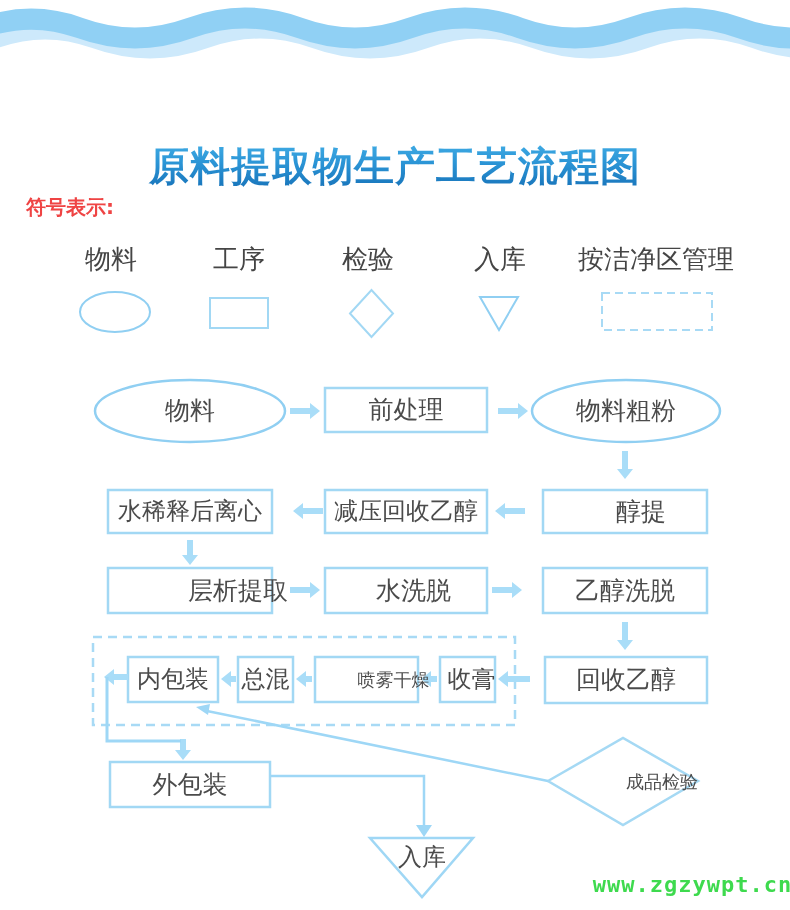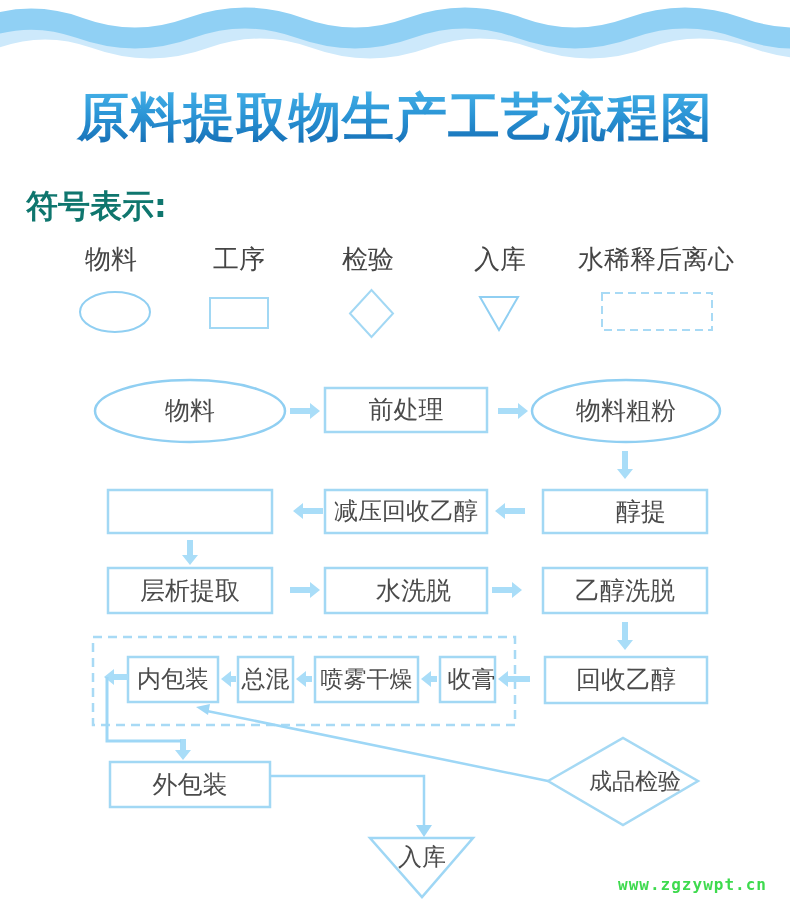--- a/index.html
+++ b/index.html
@@ -1,29 +1,29 @@
 <!DOCTYPE html>
 <html><head>
 <meta charset="utf-8">
 <style>
   html,body{margin:0;padding:0;background:#ffffff;}
   .page{position:relative;width:790px;height:910px;background:#ffffff;overflow:hidden;
         font-family:"DejaVu Sans","Liberation Sans",sans-serif;color:#4b4b4b;}
   .layer{position:absolute;left:0;top:0;}
   .lbl{position:absolute;display:flex;align-items:center;justify-content:center;
        text-align:center;color:#4b4b4b;line-height:1.1;white-space:nowrap;}
-  .title{font-size:52px;font-weight:bold;letter-spacing:1px;
+  .title{font-size:40px;font-weight:bold;letter-spacing:1px;
          background:linear-gradient(180deg,#49b5ea 0%,#2b95d6 45%,#1168b0 100%);
-         -webkit-background-clip:text;background-clip:text;color:transparent;}
-  .legend-heading{font-size:32px;font-weight:bold;color:#0f766e;justify-content:flex-start;}
+         -webkit-background-clip:text;background-clip:text;color:transparent;margin-top:48px;}
+  .legend-heading{font-size:20px;font-weight:bold;color:#ef4444;justify-content:flex-start;}
   .legend-label{font-size:26px;color:#454545;}
   .node{font-size:25px;}
-  .f24{font-size:24px;} .f23{font-size:23px;}
+  .f24{font-size:24px;} .f23{font-size:18px;padding-left:27px;}
   .watermark{font-family:"DejaVu Sans Mono","Liberation Mono",monospace;
-             font-size:16px;font-weight:bold;color:#3eda4e;letter-spacing:1px;}
+             font-size:22px;font-weight:bold;color:#3eda4e;letter-spacing:1px;}
 </style>
 </head>
 <body>
 
 <div class="page">
 
   <svg class="layer" width="790" height="910" viewBox="0 0 790 910">
 
     <g>
       <path d="M-15,42 Q40,18 95,38 T205,38 T315,38 T425,38 T535,38 T645,38 T755,38 T865,38" fill="none" stroke="#cde9fb" stroke-width="21"></path>
@@ -94,30 +94,31 @@
   </svg>
 
   <div class="lbl title" style="left:0;top:86px;width:790px;height:64px;">原料提取物生产工艺流程图</div>
 
   <div class="lbl legend-heading" style="left:26px;top:188px;width:260px;height:38px;">符号表示:</div>
 
   <div class="lbl legend-label" style="left:71px;top:243px;width:80px;height:32px;">物料</div>
   <div class="lbl legend-label" style="left:199px;top:243px;width:80px;height:32px;">工序</div>
   <div class="lbl legend-label" style="left:328px;top:243px;width:80px;height:32px;">检验</div>
   <div class="lbl legend-label" style="left:460px;top:243px;width:80px;height:32px;">入库</div>
-  <div class="lbl legend-label" style="left:566px;top:243px;width:180px;height:32px;">水稀释后离心</div>
+  <div class="lbl legend-label" style="left:566px;top:243px;width:180px;height:32px;">按洁净区管理</div>
 
   <div class="lbl node" style="left:95px;top:381px;width:190px;height:60px;">物料</div>
   <div class="lbl node" style="left:325px;top:388px;width:162px;height:44px;">前处理</div>
   <div class="lbl node" style="left:532px;top:381px;width:188px;height:60px;">物料粗粉</div>
 
+  <div class="lbl node f24" style="left:108px;top:490px;width:164px;height:43px;">水稀释后离心</div>
   <div class="lbl node f24" style="left:325px;top:490px;width:162px;height:43px;">减压回收乙醇</div>
   <div class="lbl node" style="left:543px;top:490px;width:196px;height:43px;border-radius:10px;">醇提</div>
 
-  <div class="lbl node" style="left:108px;top:568px;width:164px;height:45px;">层析提取</div>
+  <div class="lbl node" style="left:108px;top:568px;width:164px;height:45px;padding-left:48px;">层析提取</div>
   <div class="lbl node" style="left:325px;top:568px;width:177px;height:45px;">水洗脱</div>
   <div class="lbl node" style="left:543px;top:568px;width:164px;height:45px;">乙醇洗脱</div>
 
   <div class="lbl node f24" style="left:128px;top:657px;width:90px;height:45px;">内包装</div>
   <div class="lbl node f24" style="left:238px;top:657px;width:55px;height:45px;">总混</div>
   <div class="lbl node f23" style="left:315px;top:657px;width:103px;height:45px;">喷雾干燥</div>
   <div class="lbl node f24" style="left:440px;top:657px;width:63px;height:45px;">收膏</div>
   <div class="lbl node" style="left:545px;top:657px;width:162px;height:46px;">回收乙醇</div>
 
   <div class="lbl node" style="left:110px;top:762px;width:160px;height:45px;">外包装</div>

